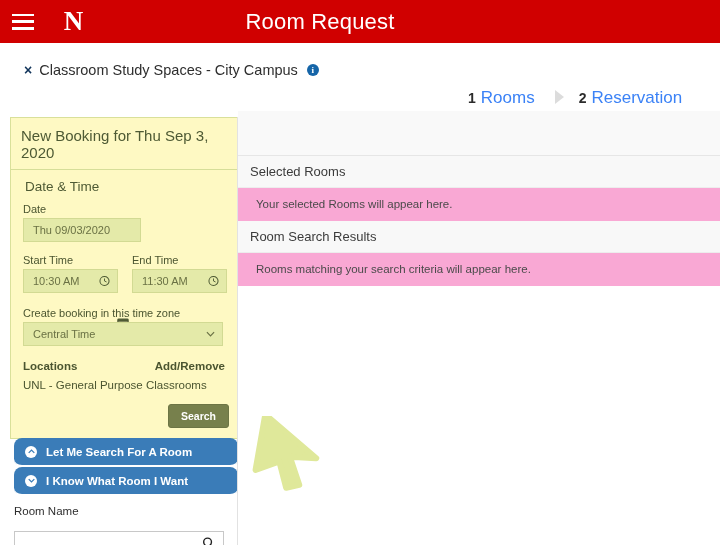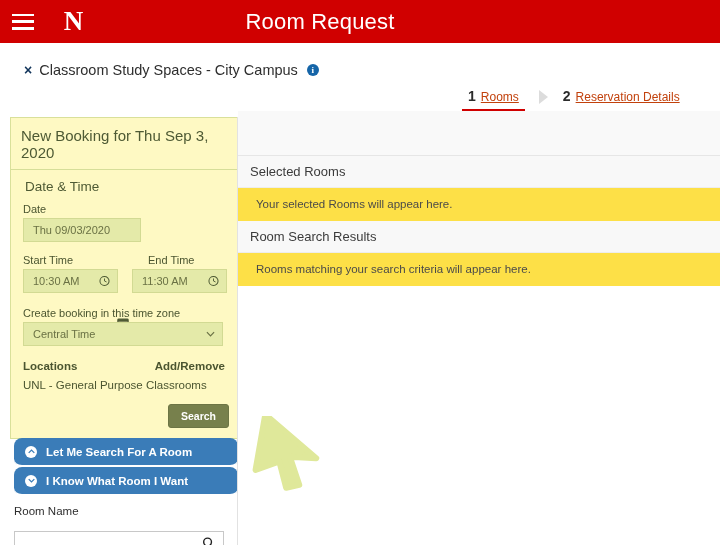--- a/index.html
+++ b/index.html
@@ -74,21 +74,21 @@
     margin-left: 2px;
   }
 
   
   .tabs {
     position: absolute; top: 88px; left: 462px;
     display: flex; align-items: flex-start; gap: 0;
   }
   .tab { display: flex; align-items: baseline; gap: 5px; padding: 0 6px 5px 6px; cursor: pointer; }
   .tab .num { font-size: 14px; font-weight: bold; color: #2b2b2b; }
-  .tab .lbl { font-size: 12px; color: #c2410c; text-decoration: underline; }
+  .tab .lbl { font-size: 17px; color: #3b82f6; }
   .tab.active { border-bottom: 2.5px solid #d00000; }
   .tab-sep {
     width: 0; height: 0;
     border-top: 7px solid transparent;
     border-bottom: 7px solid transparent;
     border-left: 9px solid #dcdcdc;
     margin: 2px 9px 0 14px;
   }
 
   
@@ -197,21 +197,21 @@
   
   .right-panel { position: absolute; left: 238px; top: 111px; width: 482px; }
   .top-band { height: 45px; background: #f9f9f9; border-bottom: 1px solid #e6e6e6; }
   .res-head {
     background: #f8f8f8;
     padding: 8px 0 8px 12px;
     font-size: 13px; color: #3b3b3b;
     border-bottom: 1px solid #ededed;
   }
   .res-body {
-    background: #fde047;
+    background: #f9a8d4;
     padding: 10px 0 11px 18px;
     font-size: 11.5px; color: #4a4a4a;
   }
 
   
   .arrow-anno {
     position: absolute; left: 250px; top: 416px;
     width: 90px; height: 78px;
     pointer-events: none;
   }
@@ -275,21 +275,21 @@
         <div class="ctl">10:30 AM<span class="adorn">
             <svg width="11" height="11" viewBox="0 0 14 14">
               <circle cx="7" cy="7" r="5.8" fill="none" stroke="#4e5a34" stroke-width="1.3"></circle>
               <line x1="7" y1="7" x2="7" y2="3.8" stroke="#4e5a34" stroke-width="1.2"></line>
               <line x1="7" y1="7" x2="9.6" y2="8.2" stroke="#4e5a34" stroke-width="1.2"></line>
             </svg>
           </span>
         </div>
       </div>
       <div class="time-col">
-        <div class="fld-label" style="margin-left:16px;">End Time</div>
+        <div class="fld-label" style="margin-left:0;">End Time</div>
         <div class="ctl">11:30 AM<span class="adorn">
             <svg width="11" height="11" viewBox="0 0 14 14">
               <circle cx="7" cy="7" r="5.8" fill="none" stroke="#4e5a34" stroke-width="1.3"></circle>
               <line x1="7" y1="7" x2="7" y2="3.8" stroke="#4e5a34" stroke-width="1.2"></line>
               <line x1="7" y1="7" x2="9.6" y2="8.2" stroke="#4e5a34" stroke-width="1.2"></line>
             </svg>
           </span>
         </div>
       </div>
     </div>

